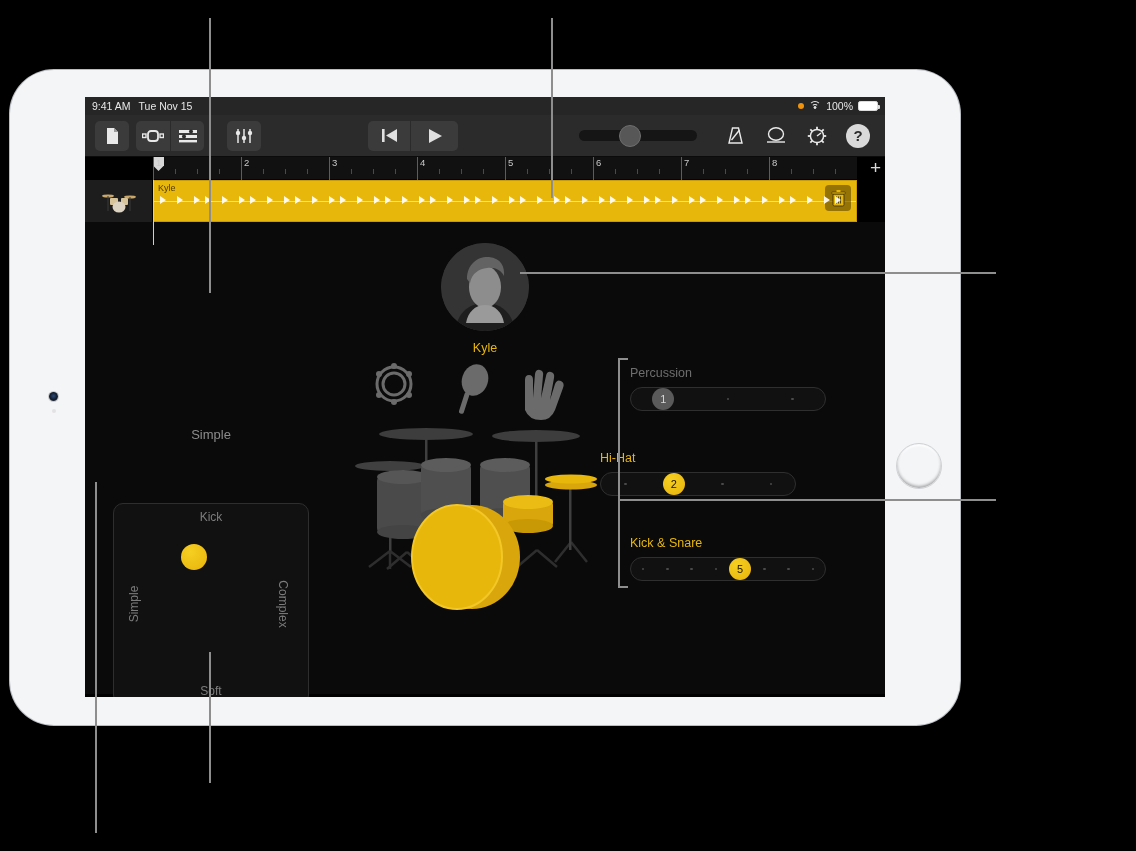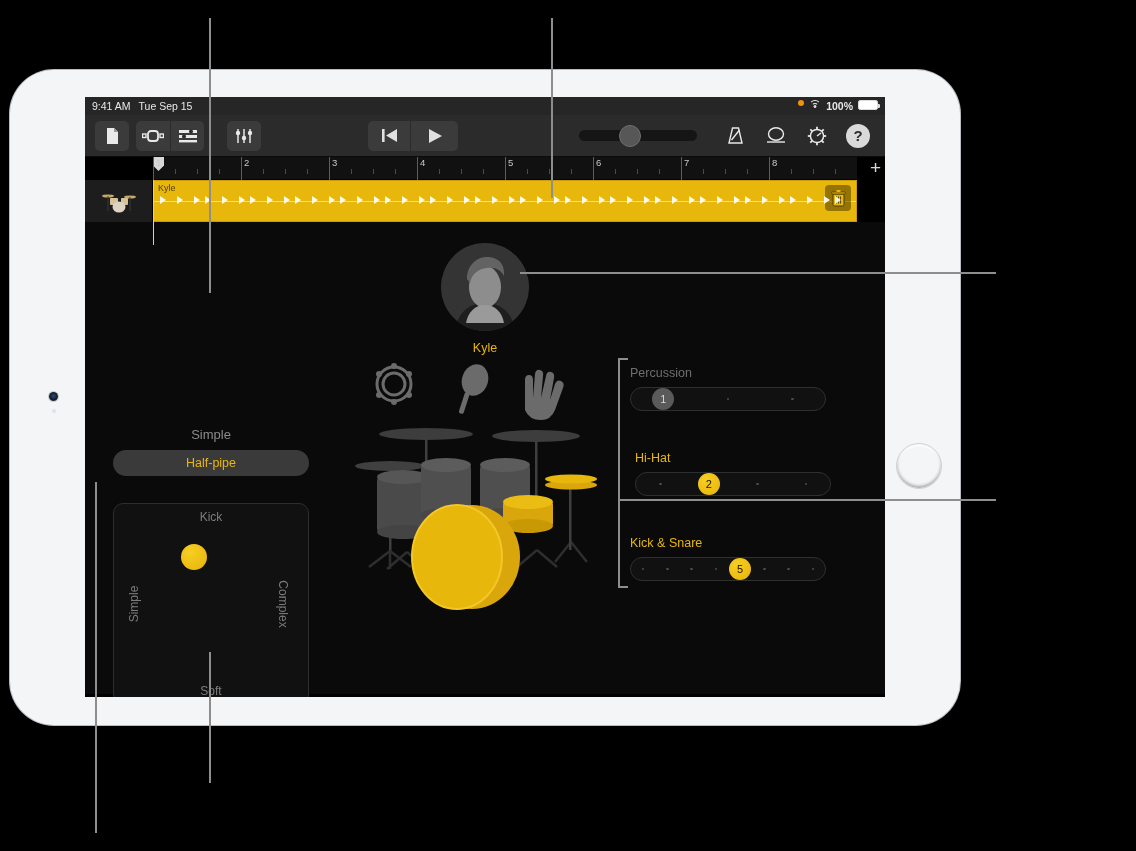--- a/index.html
+++ b/index.html
@@ -52,21 +52,21 @@
     overflow: hidden;
   }
 
   
   #statusbar {
     height: 18px; background: #262626; color: #e8e8e8;
     display: flex; align-items: center; font-size: 10.5px;
     padding: 0 7px;
   }
   #statusbar .sb-left { display: flex; gap: 8px; }
-  #statusbar .sb-right { margin-left: auto; display: flex; gap: 5px; font-weight: bold; }
+  #statusbar .sb-right { margin-left: auto; display: flex; align-items: center; gap: 5px; }
   .orange-dot { width: 6px; height: 6px; border-radius: 50%; background: #f0920b; }
   .wifi { width: 12px; height: 10px; position: relative; }
   .wifi i {
     position: absolute; left: 50%; border: 1.5px solid #e8e8e8;
     border-bottom-color: transparent; border-left-color: transparent; border-right-color: transparent;
     border-radius: 50%; transform: translateX(-50%);
   }
   .wifi i:nth-child(1) { width: 12px; height: 12px; top: 0; }
   .wifi i:nth-child(2) { width: 7px; height: 7px; top: 2.5px; }
   .wifi i:nth-child(3) { width: 3px; height: 3px; top: 5px; border-color: #e8e8e8; background:#e8e8e8; border-radius:50%;}
@@ -231,21 +231,21 @@
   <div id="ipad">
     <div id="camera"></div>
     <div id="camera-dot2"></div>
     <div id="home-button"></div>
 
     <div id="screen">
 
       <div id="statusbar">
         <div class="sb-left">
           <span>9:41 AM</span>
-          <span>Tue Sep 15</span>
+          <span>Tue Nov 15</span>
         </div>
         <div class="sb-right">
           <span class="orange-dot"></span>
           <span class="wifi">
               <i></i>
               <i></i>
               <i></i>
             </span>
           <span>100%</span>
           <span class="battery"></span>
@@ -473,23 +473,20 @@
               <path d="M44 60 C26 60 16 72 14 88 L74 88 C72 72 62 60 44 60 Z" fill="#1e1e1e"></path>
               <ellipse cx="44" cy="44" rx="16" ry="21" fill="#8d8d8d"></ellipse>
               <path d="M26 36 C26 20 38 13 48 14 C60 15 64 24 63 33 C60 27 54 24 46 25 C38 26 31 30 29 40 Z" fill="#636363"></path>
               <path d="M44 62 C34 62 27 69 25 80 L63 80 C61 69 54 62 44 62 Z" fill="#9a9a9a"></path>
             </svg>
           </div>
           <div id="avatar-name">Kyle</div>
         </div>
 
         <div id="presets-label">Simple</div>
-        <div id="preset-button">
-          <span>Half-pipe</span>
-        </div>
 
         <div id="xypad">
           <div class="lbl" id="xy-loud">Kick</div>
           <div class="lbl" id="xy-soft">Soft</div>
           <div class="lbl" id="xy-simple">Simple</div>
           <div class="lbl" id="xy-complex">Complex</div>
           <div id="xy-puck" style="left: 67.36px; top: 39.52px;"></div>
         </div>
 
         <div id="kit">
@@ -577,21 +574,21 @@
         <div class="slider-block" style="left:545px; top:144px;">
           <div class="slider-title off">Percussion</div>
           <div class="steps">
             <span class="dot"></span>
               <span class="dot"></span>
               <span class="dot"></span>
             <div class="step-knob off" style="left: 21.3333px;">1</div>
           </div>
         </div>
 
-        <div class="slider-block" style="left:550px; top:229px;">
+        <div class="slider-block" style="left:515px; top:229px;">
           <div class="slider-title on">Hi-Hat</div>
           <div class="steps">
             <span class="dot"></span>
               <span class="dot"></span>
               <span class="dot"></span>
               <span class="dot"></span>
             <div class="step-knob on" style="left: 61.75px;">2</div>
           </div>
         </div>
 

